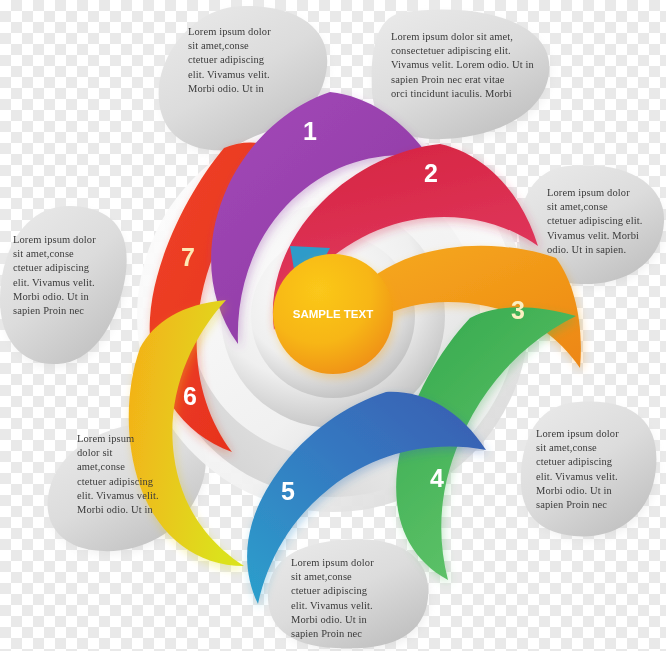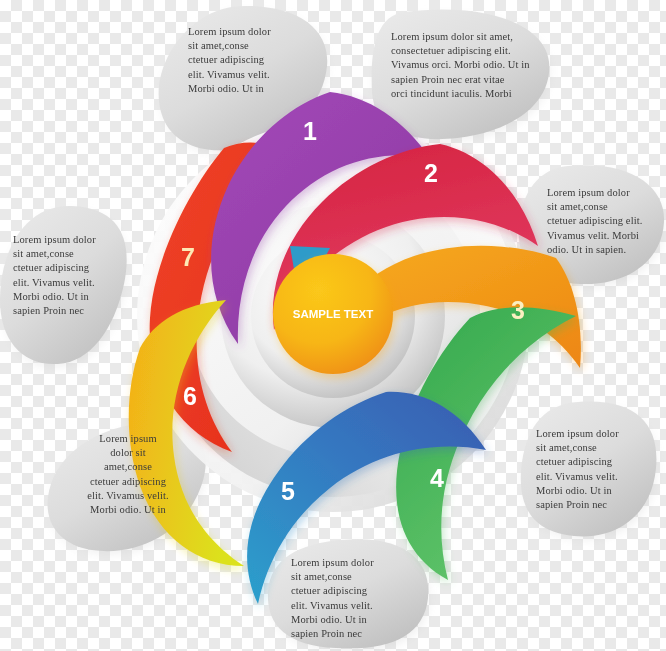--- a/index.html
+++ b/index.html
@@ -228,38 +228,38 @@
   </svg>
 
   <div class="callout-text" style="left:188px;top:25px;width:146px;">Lorem ipsum dolor
  sit amet,conse
 ctetuer adipiscing
 elit. Vivamus velit.
 Morbi odio. Ut in</div>
 
   <div class="callout-text" style="left:391px;top:30px;width:168px;">Lorem ipsum dolor sit amet,
 consectetuer adipiscing elit.
-Vivamus orci. Morbi odio. Ut in
+Vivamus velit. Lorem odio. Ut in
 sapien Proin nec erat vitae
 orci tincidunt iaculis. Morbi</div>
 
   <div class="callout-text" style="left:547px;top:186px;width:128px;">Lorem ipsum dolor
  sit amet,conse
 ctetuer adipiscing elit.
 Vivamus velit. Morbi
 odio. Ut in sapien.</div>
 
   <div class="callout-text" style="left:536px;top:427px;width:130px;">Lorem ipsum dolor
  sit amet,conse
 ctetuer adipiscing
 elit. Vivamus velit.
 Morbi odio. Ut in
 sapien Proin nec</div>
 
-  <div class="callout-text" style="left:68px;top:432px;width:120px;text-align:center;">Lorem ipsum
+  <div class="callout-text" style="left:77px;top:432px;width:120px;">Lorem ipsum
 dolor sit
 amet,conse
 ctetuer adipiscing
 elit. Vivamus velit.
 Morbi odio. Ut in</div>
 
   <div class="callout-text" style="left:291px;top:556px;width:130px;">Lorem ipsum dolor
  sit amet,conse
 ctetuer adipiscing
 elit. Vivamus velit.

